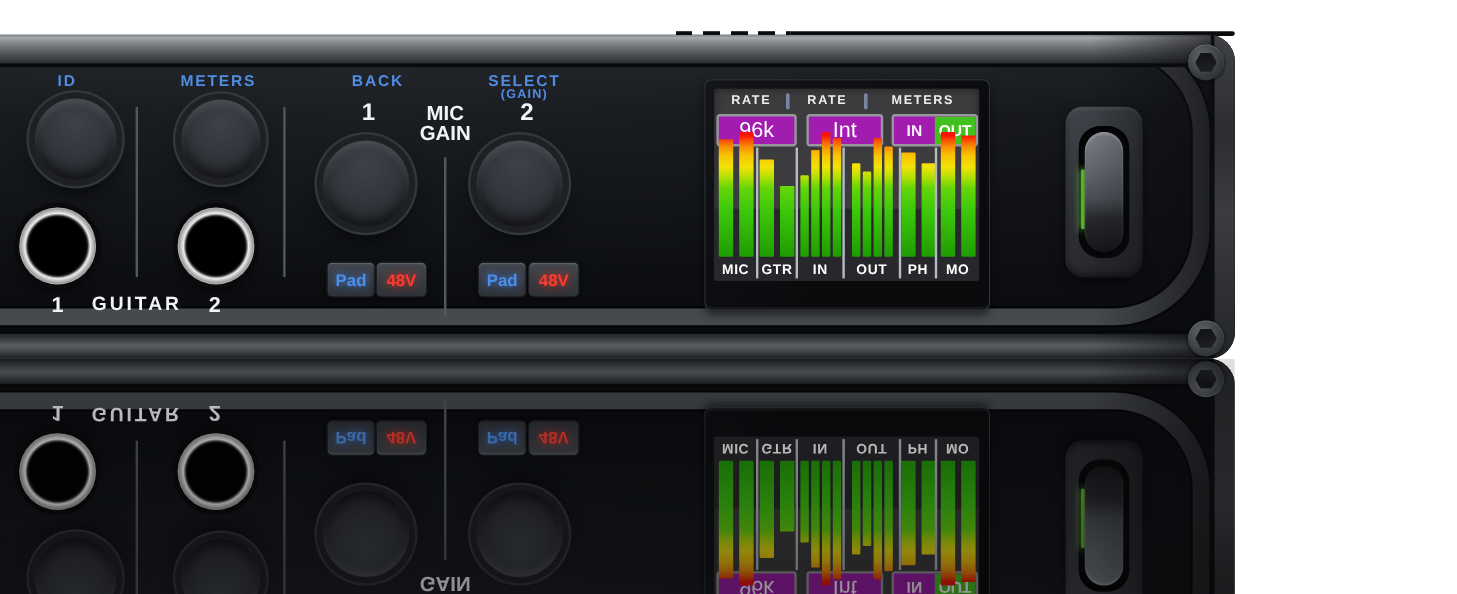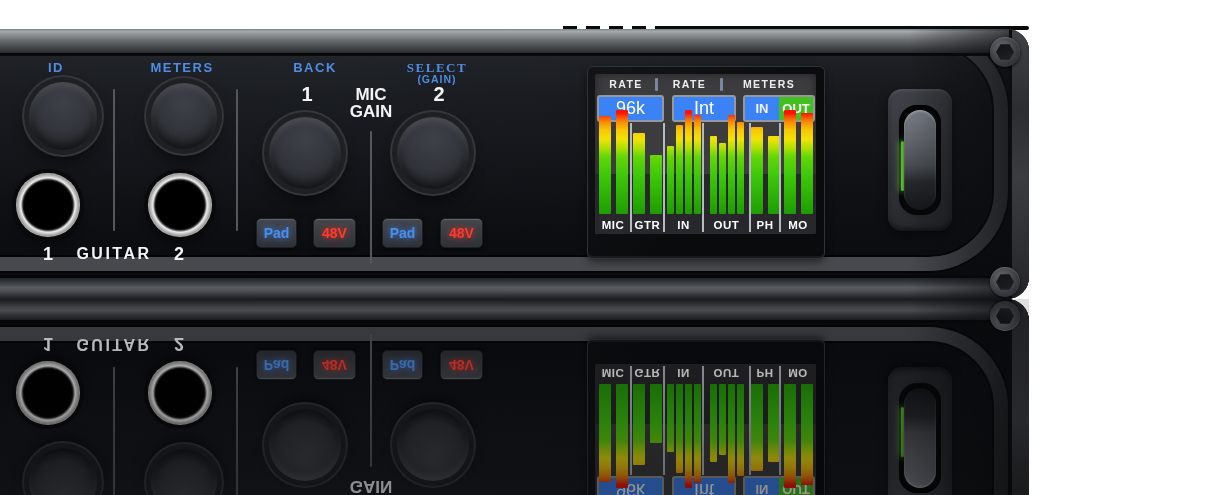--- a/index.html
+++ b/index.html
@@ -45,35 +45,35 @@
   
   .jack{position:absolute;border-radius:50%;
     background:radial-gradient(circle,#000 0 52%,#1c1c1c 55%,#ededed 60%,#9c9c9c 68%,#d8d8d8 74%,#555 85%,#26262a 100%);
     box-shadow:0 0 0 4px #0a0a0c,0 5px 9px rgba(0,0,0,0.6);}
 
   
   .pbtn{position:absolute;height:30px;border-radius:5px;border:1px solid #1c1e22;
     background:linear-gradient(to bottom,#43474e 0%,#373b41 55%,#2e3237 100%);
     box-shadow:inset 0 1px 1px rgba(255,255,255,0.18),0 2px 4px rgba(0,0,0,0.55);
     display:flex;align-items:center;justify-content:center;font-weight:bold;font-size:14px;}
-  .pbtn.pad{color:var(--pad-blue,#4b8fe8);text-shadow:0 0 7px rgba(63,132,255,0.9);}
+  .pbtn.pad{color:var(--pad-blue,#4b8fe8);text-shadow:0 0 7px rgba(63,132,255,0.9);margin-left:16px;}
   .pbtn.v48{color:var(--phantom-red,#ff3b2e);text-shadow:0 0 7px rgba(255,45,30,0.85);}
 
   
   .lcd{position:absolute;left:588px;top:11px;width:236px;height:191px;border-radius:5px;
     background:linear-gradient(135deg,#141518,#0a0b0d 60%);padding:7px 8px 7px 7px;
     box-shadow:0 0 0 1px #303338,0 3px 8px rgba(0,0,0,0.6),inset 0 -2px 0 rgba(255,255,255,0.06);}
   .screen{position:relative;width:221px;height:160px;border-radius:2px;background:#3c3c3f;
     box-shadow:inset 0 0 8px rgba(0,0,0,0.45);overflow:hidden;}
   .screen .dark-zone{position:absolute;left:0;right:0;top:100px;bottom:0;background:#28282c;}
   .hdr{position:absolute;top:4px;height:14px;color:#ededee;font-size:10.5px;font-weight:bold;
        letter-spacing:1.4px;text-align:center;}
   .hdr-sep{position:absolute;top:4px;width:3px;height:13px;background:#76879f;border-radius:1px;}
   .vbox{position:absolute;top:21px;height:27px;border:2px solid #97989b;border-radius:3px;
-        background:#3b82f6;display:flex;align-items:center;justify-content:center;
+        background:#a21caf;display:flex;align-items:center;justify-content:center;
         color:#fff;font-size:18px;}
   .vbox.opt{padding:0;overflow:hidden;}
   .optcell{height:100%;display:flex;align-items:center;justify-content:center;
            font-size:13px;font-weight:bold;color:#f2f2f2;}
   .optcell.out{background:var(--out-green,#43c01d);color:#fff;}
   .m-group{position:absolute;top:49px;bottom:0;}
   .m-bars{position:absolute;left:0;right:0;top:0;bottom:20px;display:flex;
           align-items:flex-end;justify-content:center;gap:5px;}
   .m-bar{border-radius:1px;
     background-image:linear-gradient(to top,#1f9c02 0%,#3ec90a 38%,#64d607 55%,#b5e004 64%,#f2e206 72%,#f8c405 81%,#f89004 88%,#f85306 93%,#fa1505 97%,#fb0f0f 100%);
@@ -133,21 +133,21 @@
       <div class="blab" style="left:132px;top:4px;width:100px;">METERS</div>
       <div class="knob" style="left:29px;top:26px;width:68px;height:68px;"></div>
       <div class="knob" style="left:151px;top:27px;width:66px;height:66px;"></div>
       <div class="jack" style="left:16px;top:117px;width:64px;height:64px;"></div>
       <div class="jack" style="left:148px;top:117px;width:64px;height:64px;"></div>
       <div class="wlab" style="left:34px;top:188px;width:28px;font-size:18px;">1</div>
       <div class="wlab" style="left:64px;top:189px;width:100px;font-size:16px;letter-spacing:2.5px;">GUITAR</div>
       <div class="wlab" style="left:165px;top:188px;width:28px;font-size:18px;">2</div>
 
       <div class="blab" style="left:265px;top:4px;width:100px;">BACK</div>
-      <div class="blab" style="left:387px;top:4px;width:100px;font-family:Liberation Serif, serif;">SELECT</div>
+      <div class="blab" style="left:387px;top:4px;width:100px;">SELECT</div>
       <div class="blab small" style="left:387px;top:17px;width:100px;">(GAIN)</div>
       <div class="wlab" style="left:292px;top:27px;width:30px;font-size:20px;">1</div>
       <div class="wlab" style="left:341px;top:30px;width:60px;font-size:17px;line-height:17px;"><span>MIC</span><br><span>GAIN</span></div>
       <div class="wlab" style="left:424px;top:27px;width:30px;font-size:20px;">2</div>
       <div class="knob" style="left:269px;top:61px;width:72px;height:72px;"></div>
       <div class="knob" style="left:397px;top:61px;width:72px;height:72px;"></div>
       <div class="pbtn pad" style="left:256px;top:162px;width:41px;">Pad</div>
       <div class="pbtn v48" style="left:313px;top:162px;width:43px;">48V</div>
       <div class="pbtn pad" style="left:382px;top:162px;width:41px;">Pad</div>
       <div class="pbtn v48" style="left:440px;top:162px;width:43px;">48V</div>

